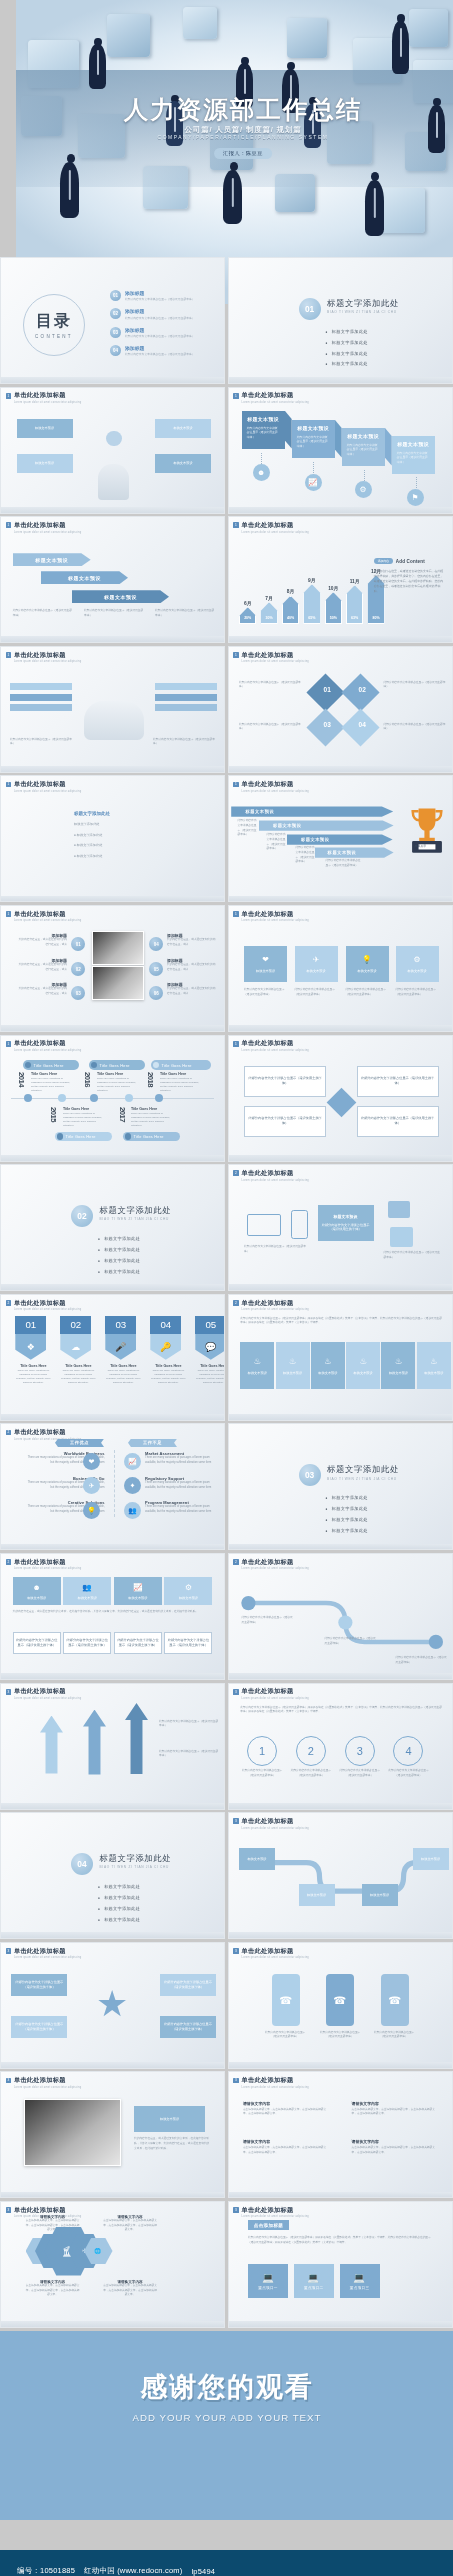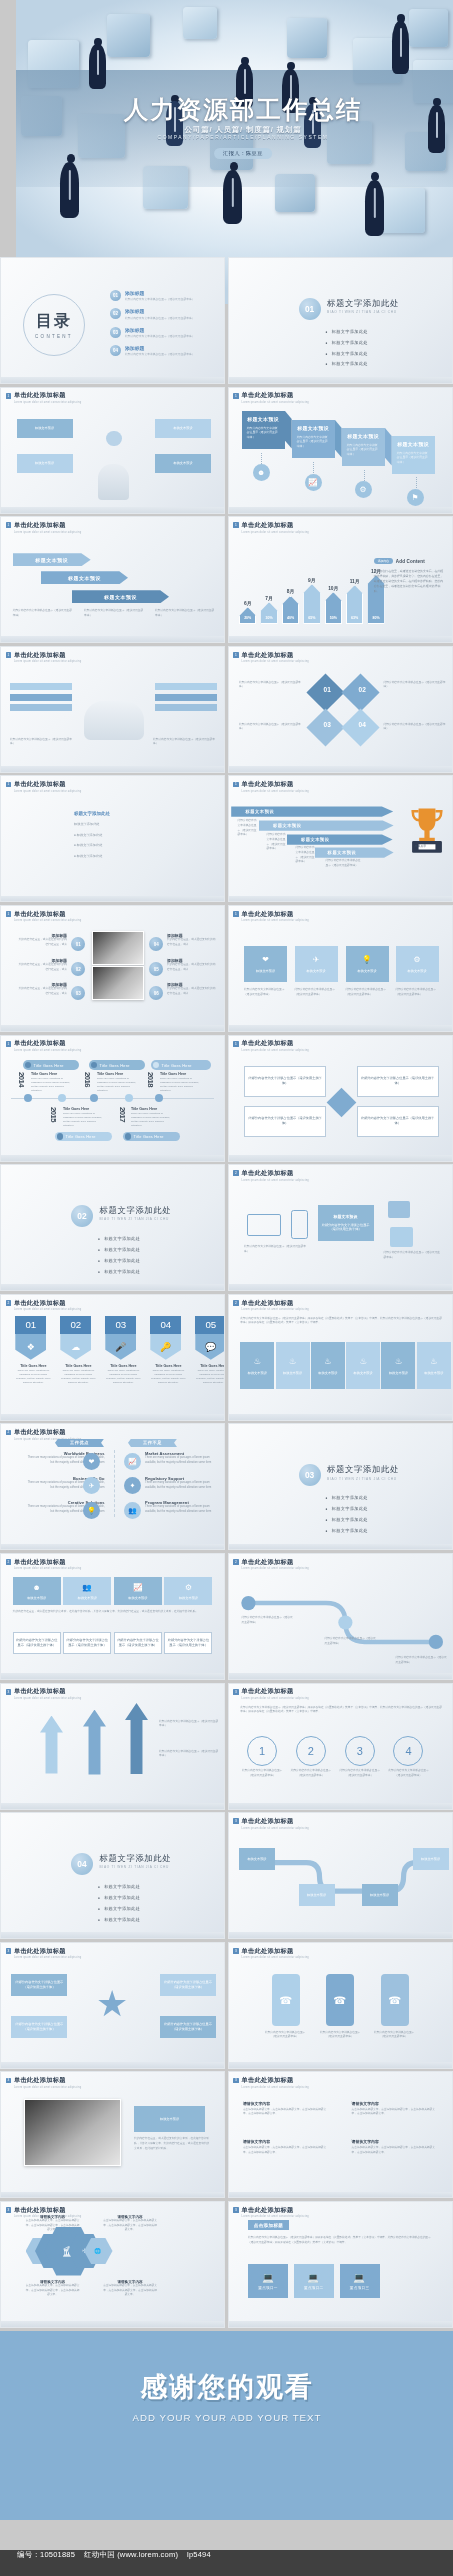--- a/index.html
+++ b/index.html
@@ -173,22 +173,22 @@
      text-shadow:1.3px 1.9px 0 rgba(90,125,155,.55);
      font-family:"DejaVu Sans","Liberation Sans",sans-serif; }
   .thanks .t2 { margin-top:7.8px; font-size:9.7px; color:#f0f5fa; letter-spacing:1px;
      text-shadow:0.6px 0.6px 0 rgba(90,125,155,.45); }
   .thanks .frame { margin-top:11.7px; width:150px; height:79px;
      border:2.6px solid #8d8d8d; border-top:none; display:flex; align-items:center; justify-content:center; }
   .thanks .t3 { font-size:9px; color:#fff; letter-spacing:0.6px; margin-top:-17px;
      text-shadow:0.6px 0.6px 0 rgba(90,125,155,.4); }
 
   
-  .footer { position:absolute; left:0; bottom:0; width:454px; height:26px; background:#404040;
-     display:flex; align-items:flex-start; padding-left:17px; }
+  .footer { position:absolute; left:0; bottom:0; width:454px; height:26px; background:#0c4a6e;
+     display:flex; align-items:flex-end; padding-left:17px; }
   .footer span { color:#fff; font-size:7.5px; letter-spacing:0.2px; }
   .footer .sp { display:inline-block; width:9px; }
 
   svg { display:block; }
 </style>
 </head>
 <body>
 
 <div class="page">
 
@@ -1272,19 +1272,19 @@
           <div class="t2">ADD YOUR YOUR ADD YOUR TEXT</div>
         </div>
       </div>
     </div>
 
   </div>
 
   <div class="footer">
     <span>编号：10501885</span>
     <span class="sp"></span>
-    <span>红动中国 (www.lorem.com)</span>
+    <span>红动中国 (www.redocn.com)</span>
     <span class="sp"></span>
     <span>lp5494</span>
   </div>
 
 </div>
 
 
 </body></html>

